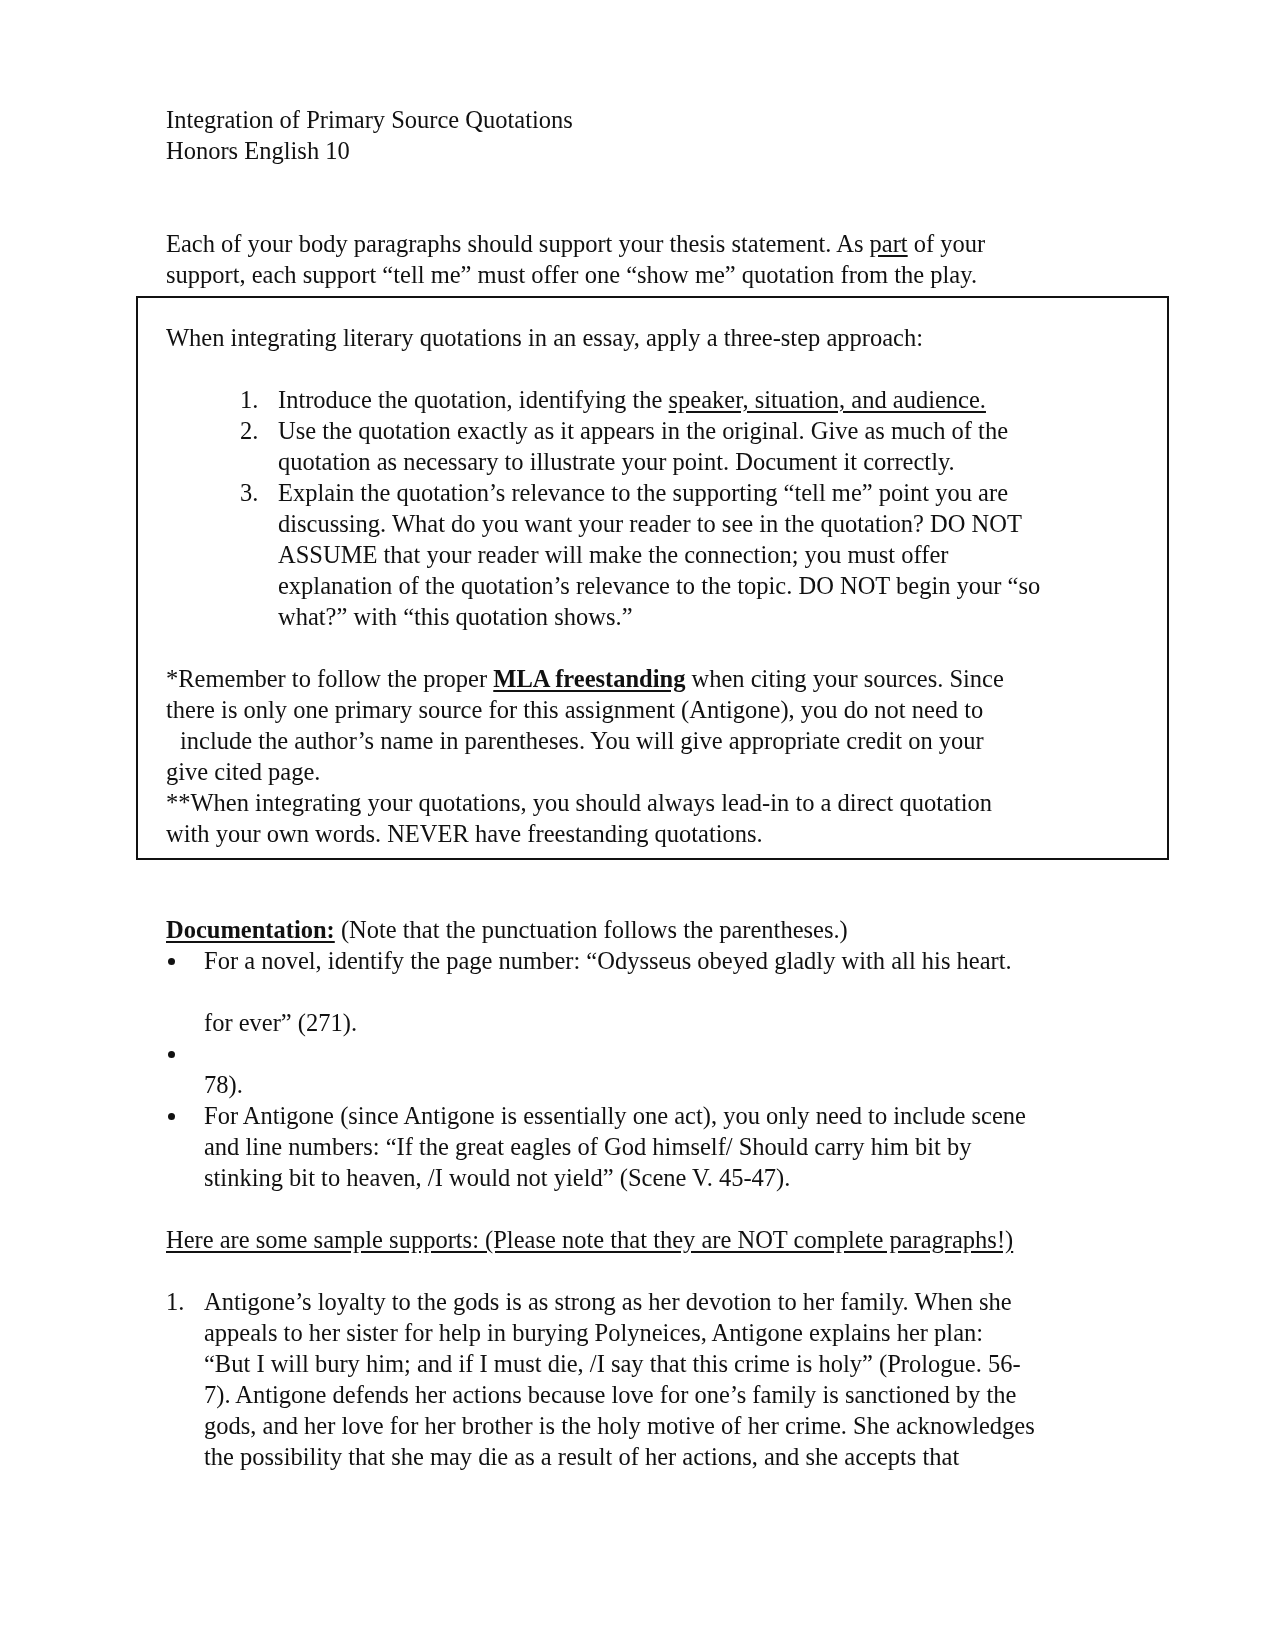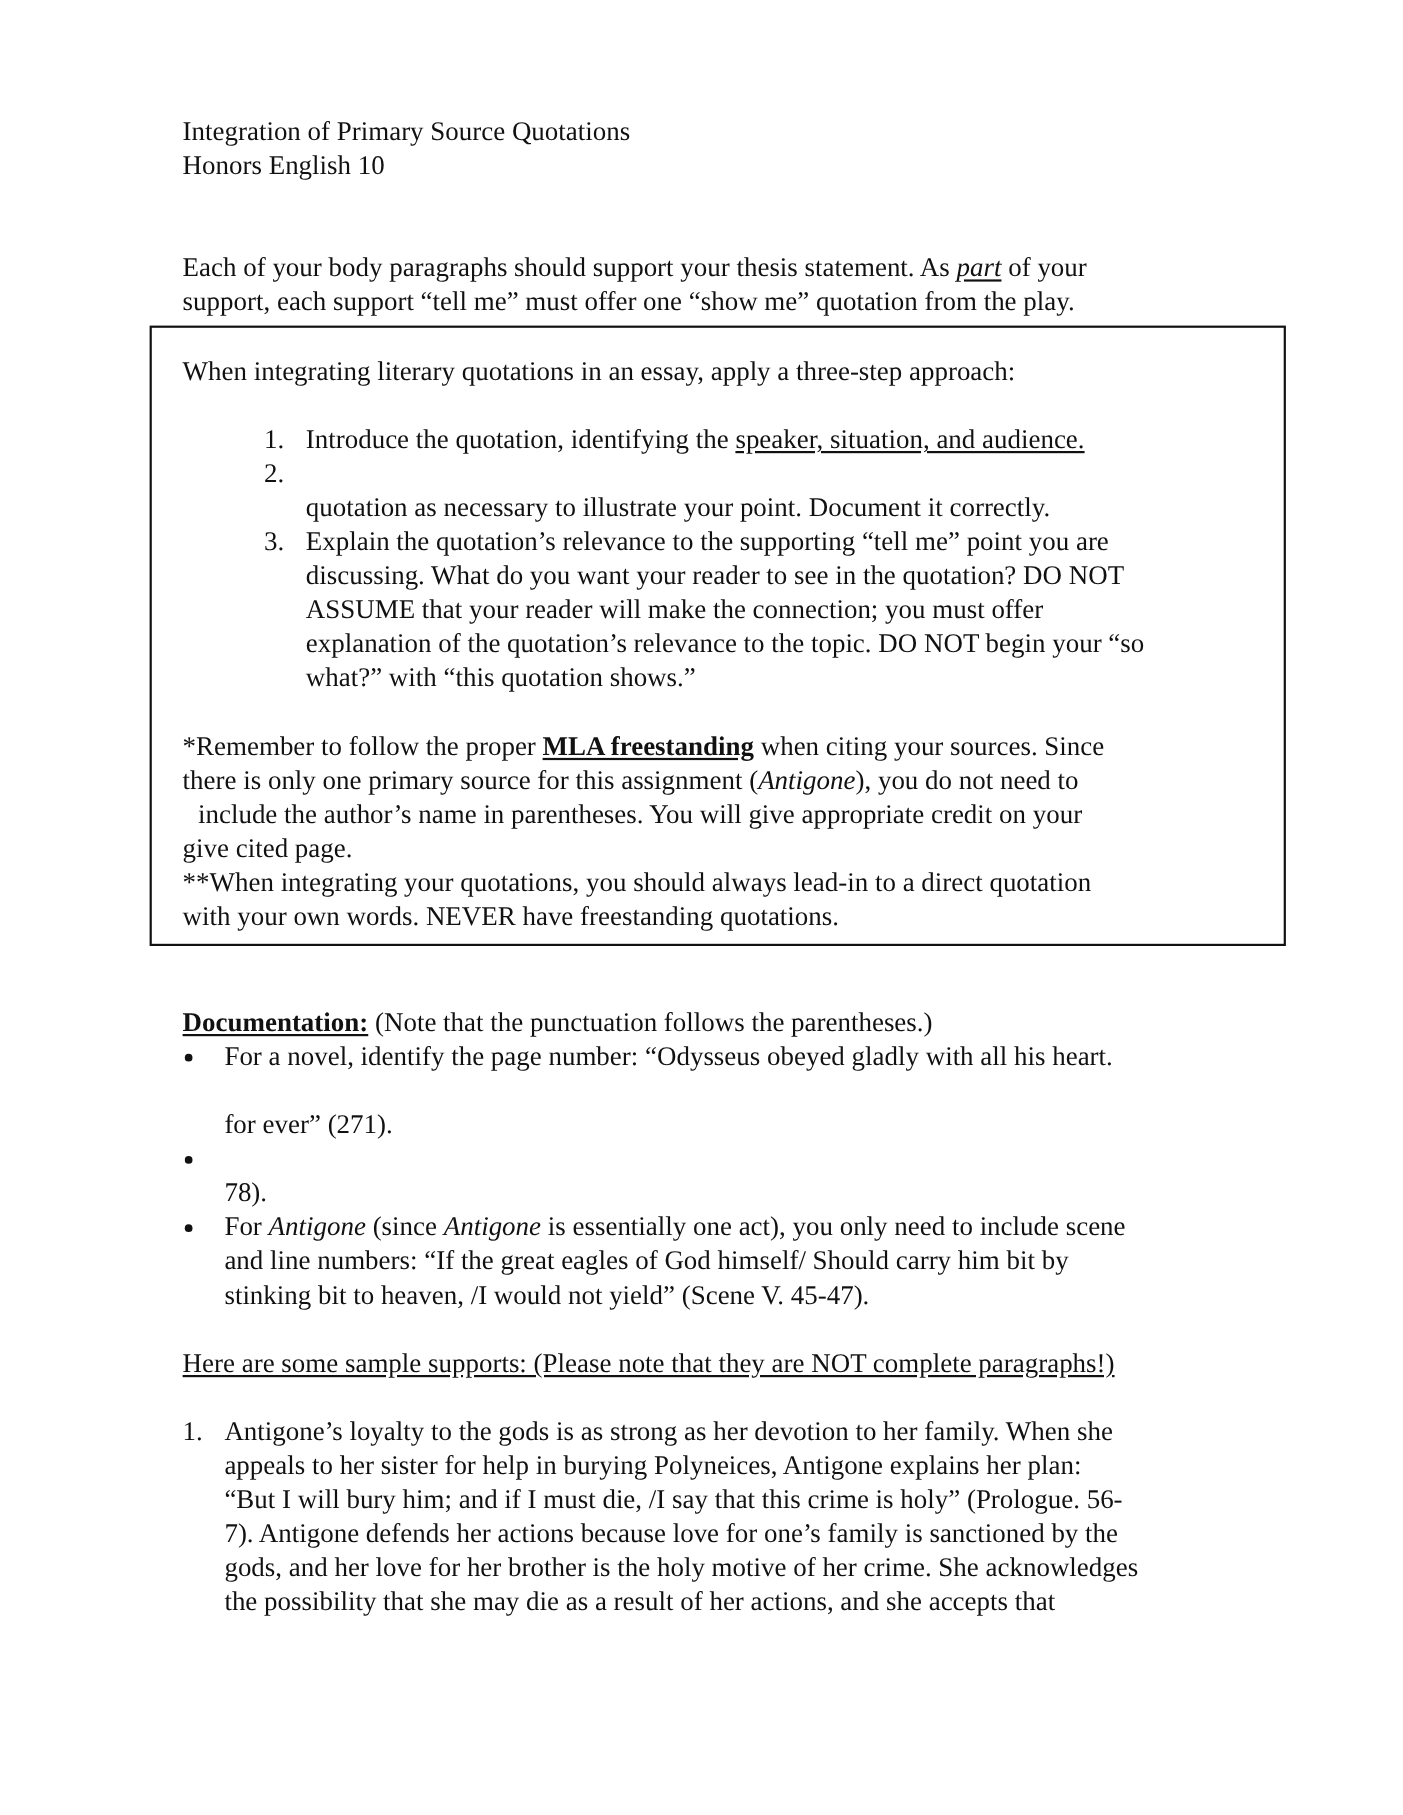--- a/index.html
+++ b/index.html
@@ -2,21 +2,21 @@
 <html><head>
 <meta charset="utf-8">
 <style>
   html, body { margin:0; padding:0; background:#ffffff; }
   body { width:1275px; height:1650px; position:relative; overflow:hidden;
          font-family:"Liberation Serif","DejaVu Serif",serif; color:#111; }
   .page { position:absolute; left:0; top:0; width:1196px; height:1650px;margin-left:16px; }
   .line { position:absolute; white-space:nowrap; font-size:24.5px; line-height:31px; }
   .u { text-decoration:underline; text-underline-offset:3px; }
   .b { font-weight:bold; }
-  .i { font-style:italic; }
+  .i { }
   .box { position:absolute; left:120px; top:296px; width:1033px; height:564px;
          border:2px solid #111; box-sizing:border-box; }
   .num { position:absolute; font-size:24.5px; line-height:31px; }
   .bullet { position:absolute; width:7px; height:7px; border-radius:50%; background:#111; }
 </style>
 </head>
 <body>
 
 <div class="page">
 
@@ -27,20 +27,21 @@
   <div class="line" style="left:150px;top:259px;">support, each support “tell me” must offer one “show me” quotation from the play.</div>
 
   <div class="box"></div>
 
   <div class="line" style="left:150px;top:322px;">When integrating literary quotations in an essay, apply a three-step approach:</div>
 
   <div class="num" style="left:224px;top:384px;">1.</div>
   <div class="line" style="left:262px;top:384px;"><span>Introduce the quotation, identifying the </span><span class="u">speaker, situation, and audience.</span></div>
 
   <div class="num" style="left:224px;top:415px;">2.</div>
+  <div class="line" style="left:262px;top:415px;">Use the quotation exactly as it appears in the original.  Give as much of the</div>
   <div class="line" style="left:262px;top:446px;">quotation as necessary to illustrate your point. Document it correctly.</div>
 
   <div class="num" style="left:224px;top:477px;">3.</div>
   <div class="line" style="left:262px;top:477px;">Explain the quotation’s relevance to the supporting “tell me” point you are</div>
   <div class="line" style="left:262px;top:508px;">discussing.  What do you want your reader to see in the quotation? DO NOT</div>
   <div class="line" style="left:262px;top:539px;">ASSUME that your reader will make the connection; you must offer</div>
   <div class="line" style="left:262px;top:570px;">explanation of the quotation’s relevance to the topic. DO NOT begin your “so</div>
   <div class="line" style="left:262px;top:601px;">what?” with “this quotation shows.”</div>
 
   <div class="line" style="left:150px;top:663px;"><span>*Remember to follow the proper </span><span class="b u">MLA freestanding</span><span> when citing your sources.  Since</span></div>

